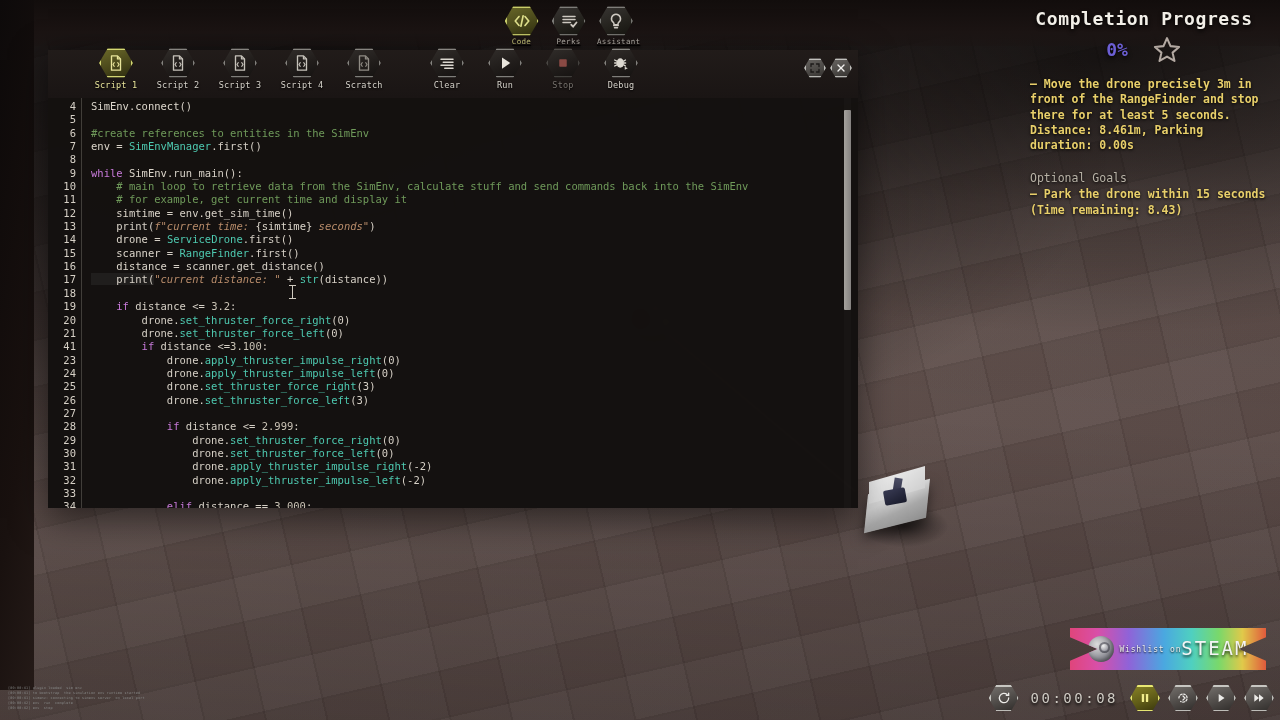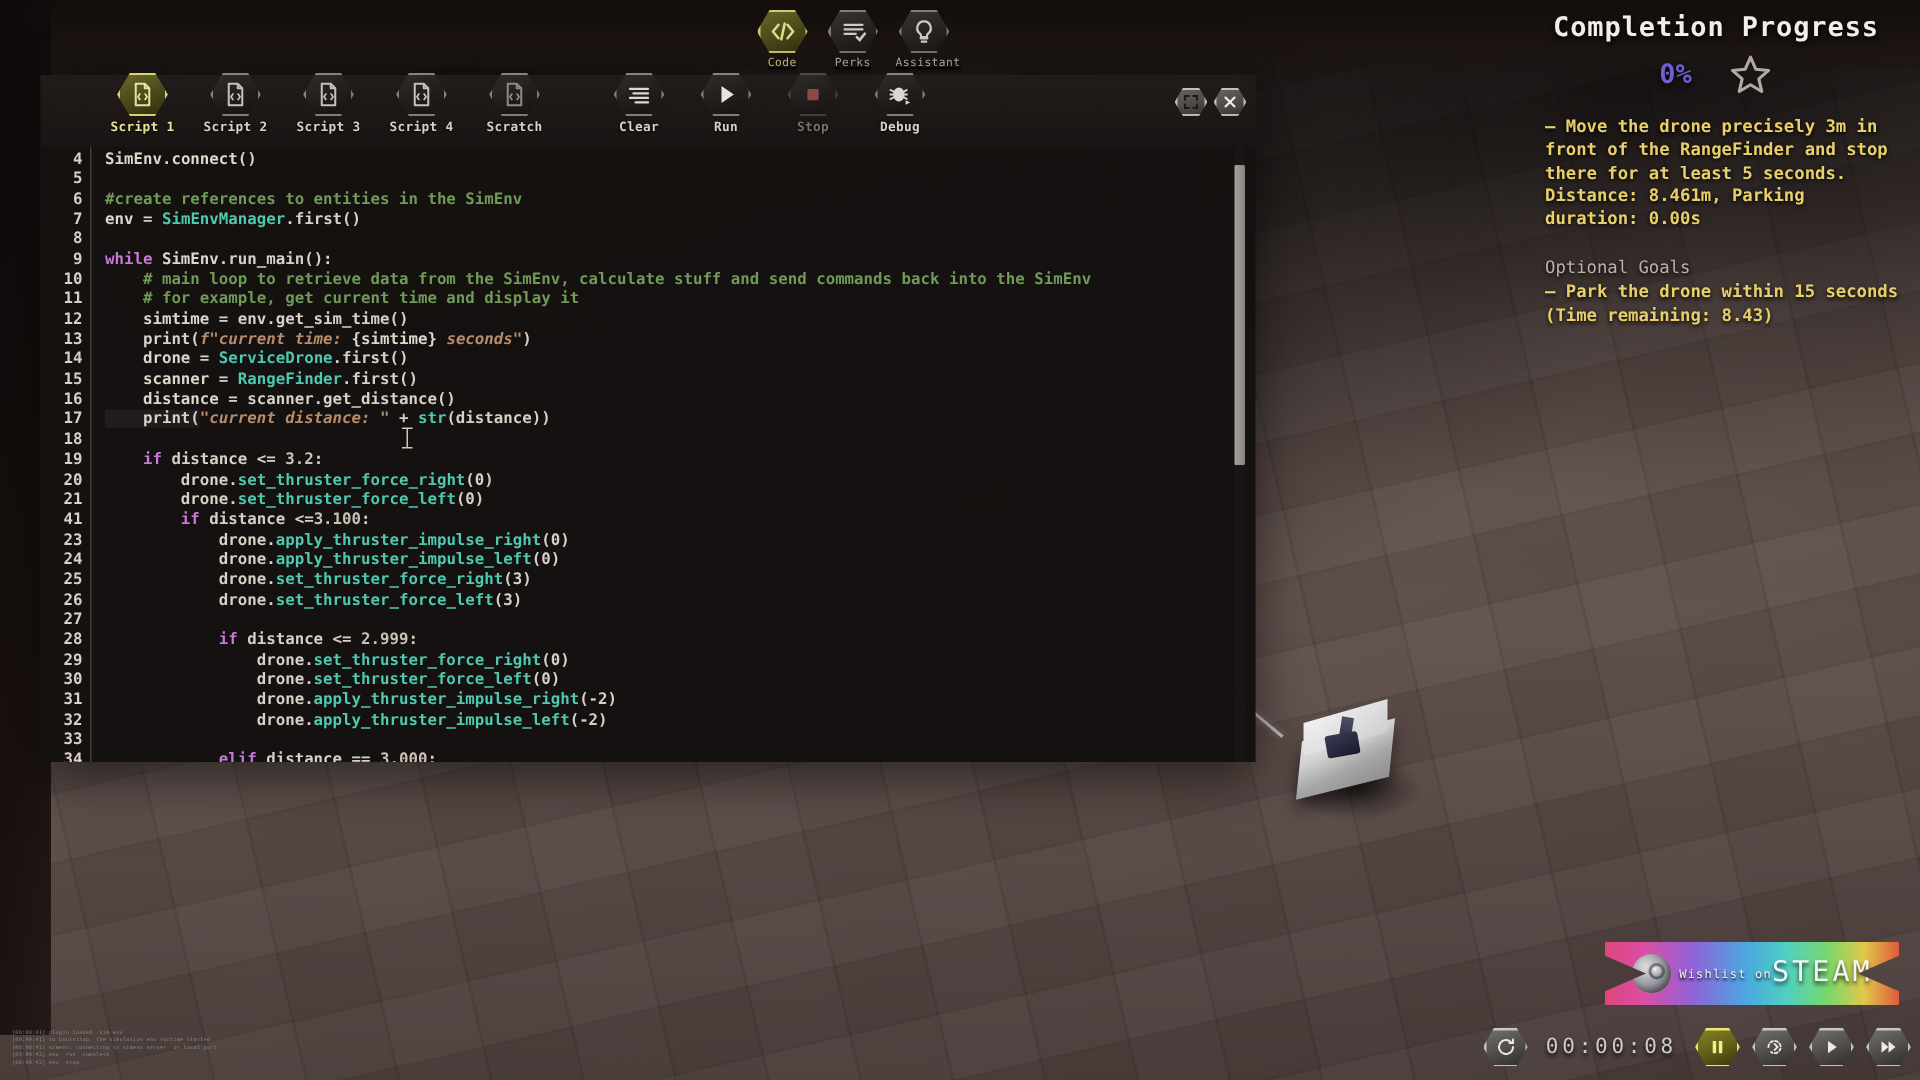--- a/index.html
+++ b/index.html
@@ -130,24 +130,23 @@
   .hexbtn.active::before { box-shadow:inset 0 0 0 2px rgba(220,225,120,0.85); }
   .hexbtn svg { width:18px; height:18px; position:relative; z-index:2; }
   .mode-label {
     font-size:7.5px; color:#cfcac2; margin-top:1px; letter-spacing:0.3px;
     text-shadow:0 1px 2px #000; opacity:0.85;
   }
   .mode-tab.active .mode-label { color:#e3e08a; }
 
   
   #editor-window {
-    position:absolute; left:27px; top:50px; width:810px; height:458px;
+    position:absolute; left:48px; top:50px; width:810px; height:458px;
     background:rgba(24,20,19,0.93);
     box-shadow:0 10px 34px rgba(0,0,0,0.55);
-    font-weight:bold;
   }
   #editor-titlebar {
     position:relative; height:48px; width:100%;
     background:linear-gradient(180deg, rgba(34,28,26,0.92), rgba(26,21,20,0.92));
   }
   #script-tabs {
     position:absolute; left:44px; top:-2px; display:flex; gap:14px;
   }
   #action-tabs {
     position:absolute; left:375px; top:-2px; display:flex; gap:10px;

